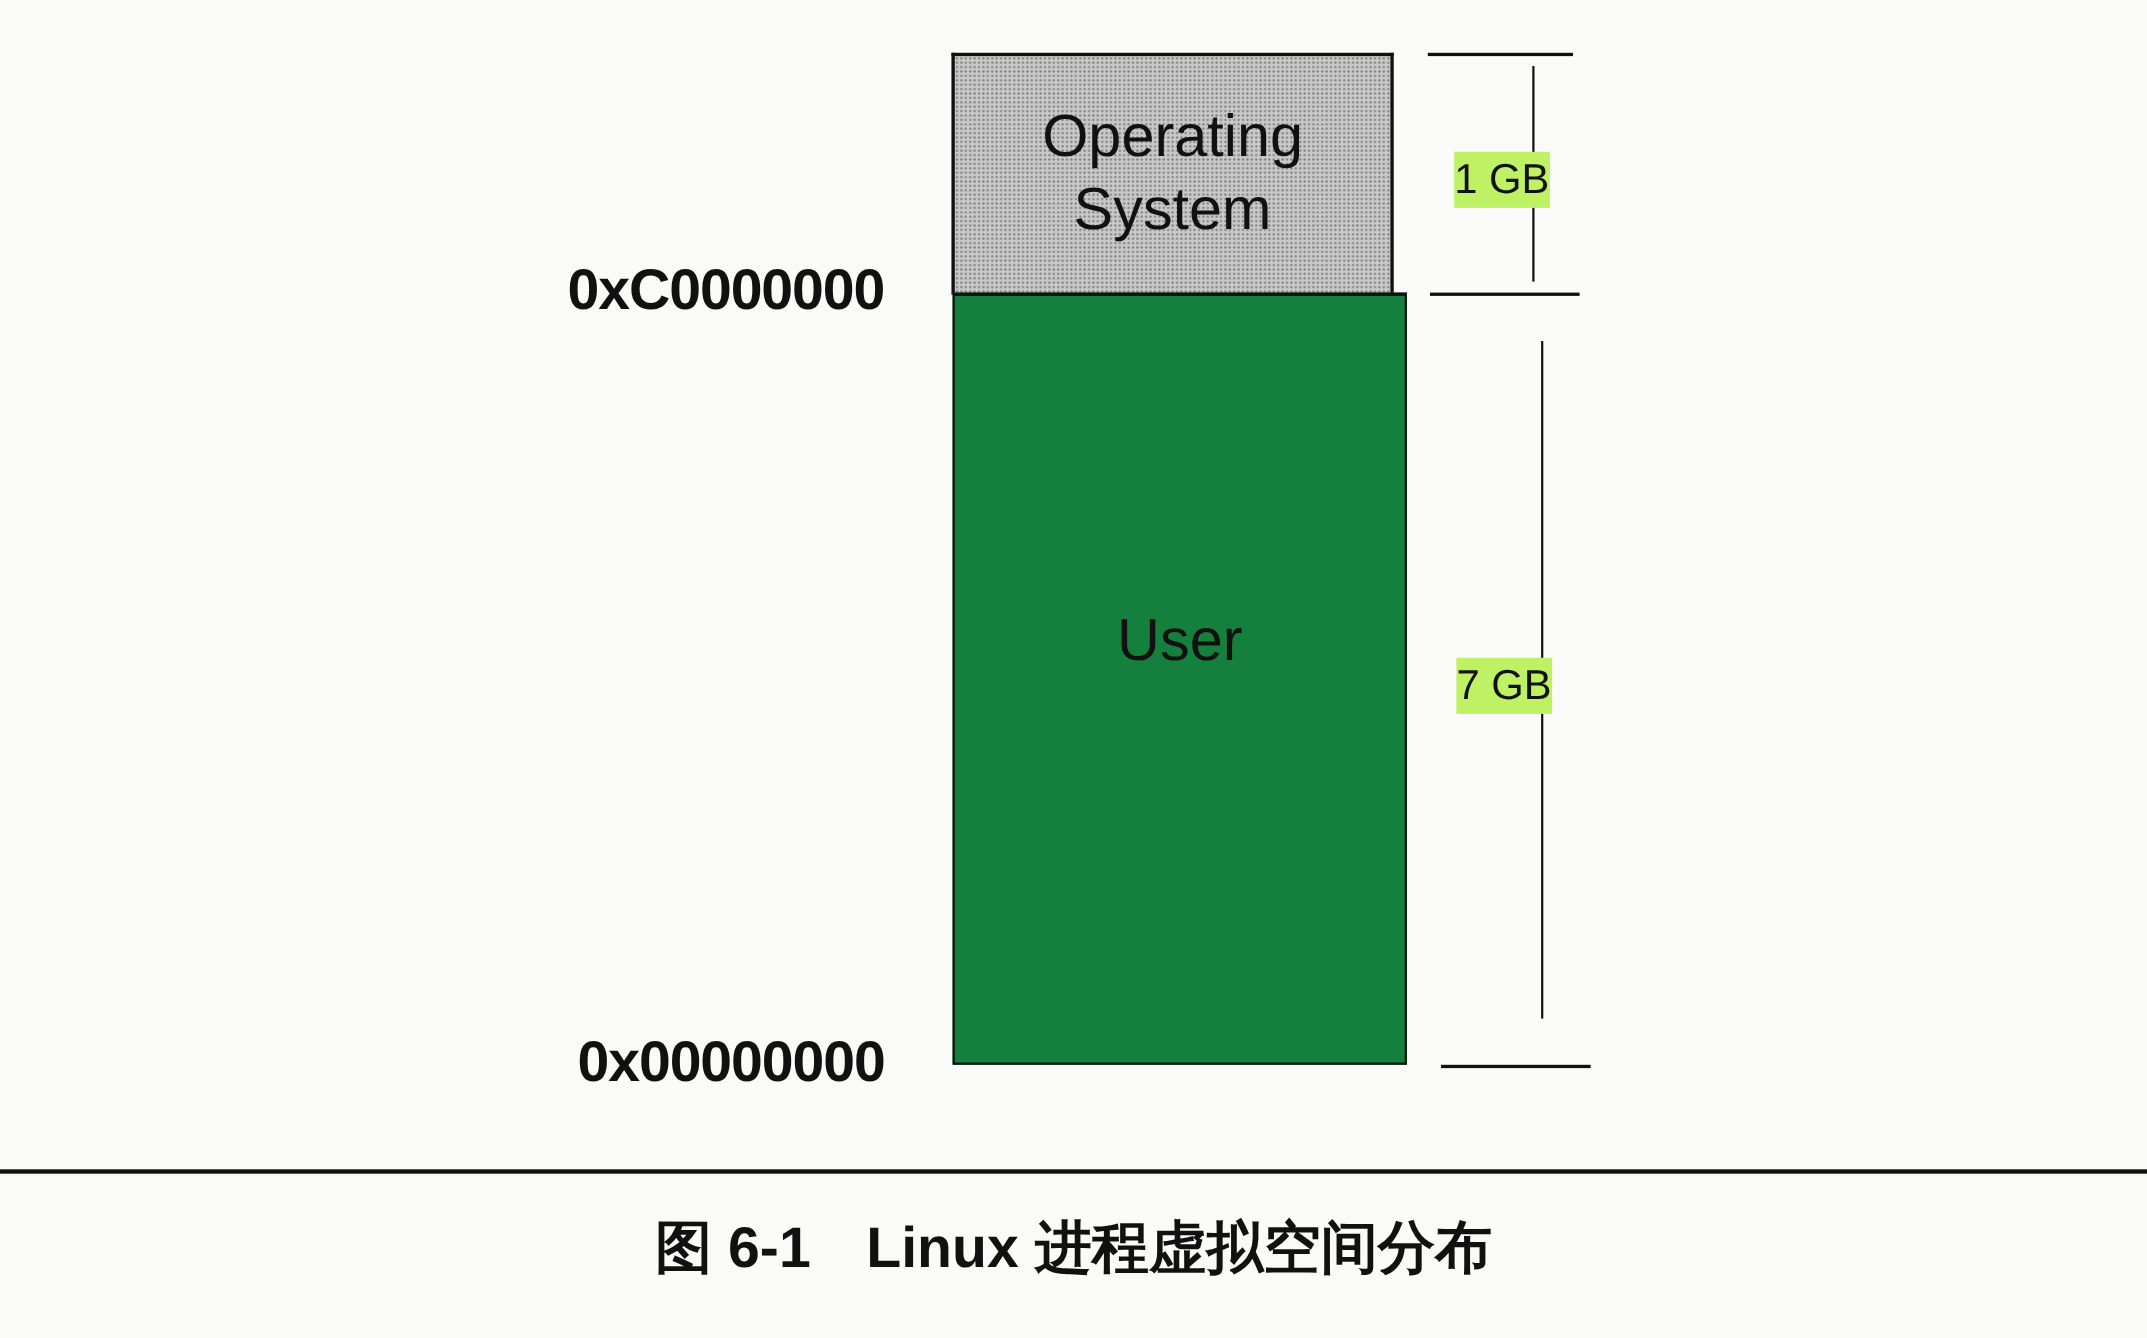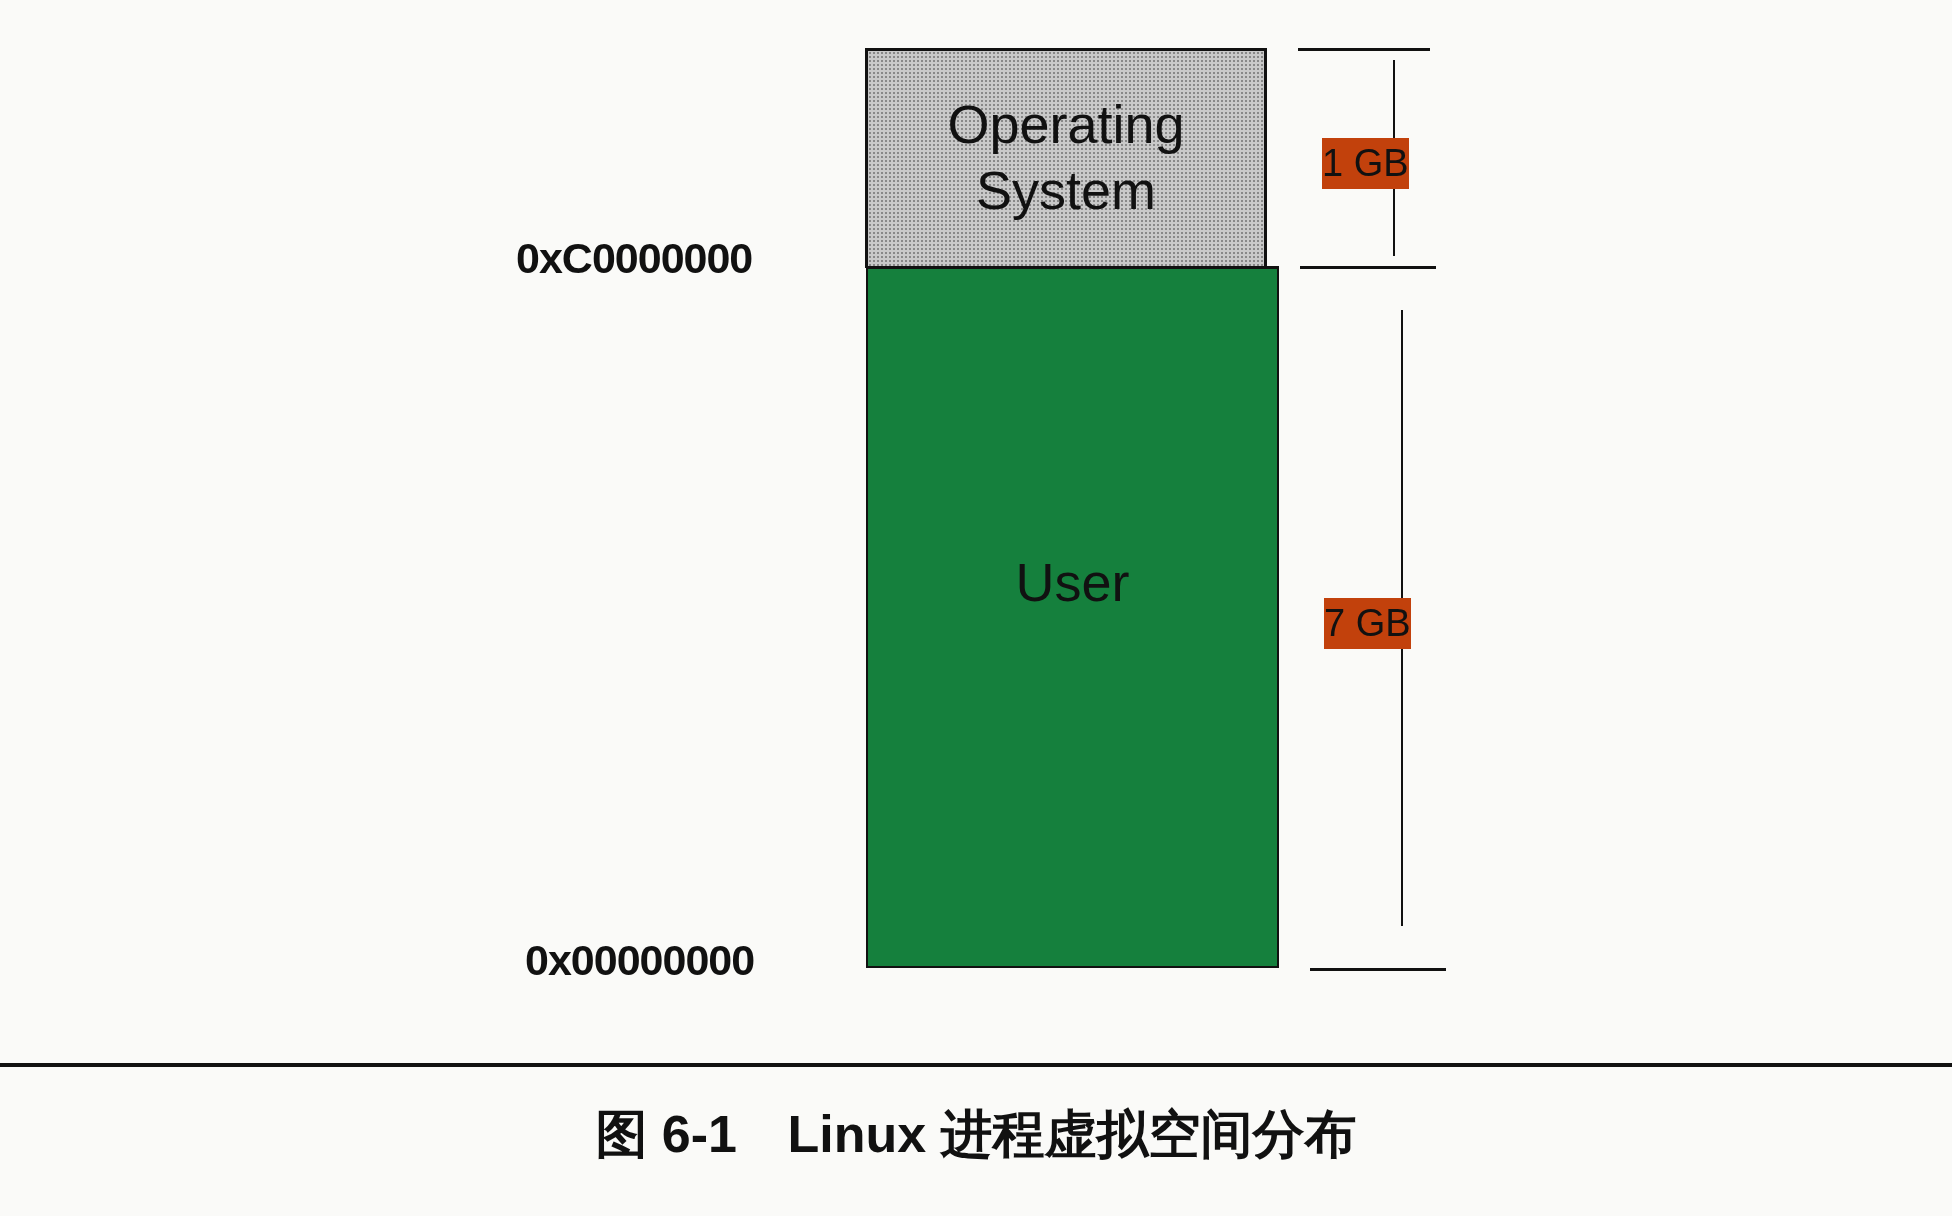--- a/index.html
+++ b/index.html
@@ -21,25 +21,25 @@
   .user-block {
     left:866px; top:266px; width:413px; height:702px;
     border:2px solid #111; border-top:3px solid #111;
     background:#15803d; box-sizing:border-box;
   }
   .block-label {
     position:absolute; left:0; right:0; text-align:center;
     font-weight:normal; font-size:54px; line-height:66px;
   }
   .addr {
-    font-weight:bold; font-size:43px; letter-spacing:-1px;
+    font-weight:bold; font-size:52px; letter-spacing:-1px;
   }
   .tick { background:#111; height:3px; }
   .vline { background:#111; width:2px; }
-  .size-label { font-size:38px; background:#c2410c; padding:4px 0; }
+  .size-label { font-size:38px; background:#bef264; padding:4px 0; }
   .rule { left:0; width:1952px; top:1063px; height:4px; background:#111; }
   .caption { top:1100px; left:0; width:1952px; text-align:center; font-size:52px; font-weight:bold; }
   .caption span { margin:0 18px; }
 </style>
 </head>
 <body>
 
 <div class="abs os-block">
   <div class="block-label" style="top:40px;">Operating</div>
   <div class="block-label" style="top:106px;text-align:center;">System</div>

